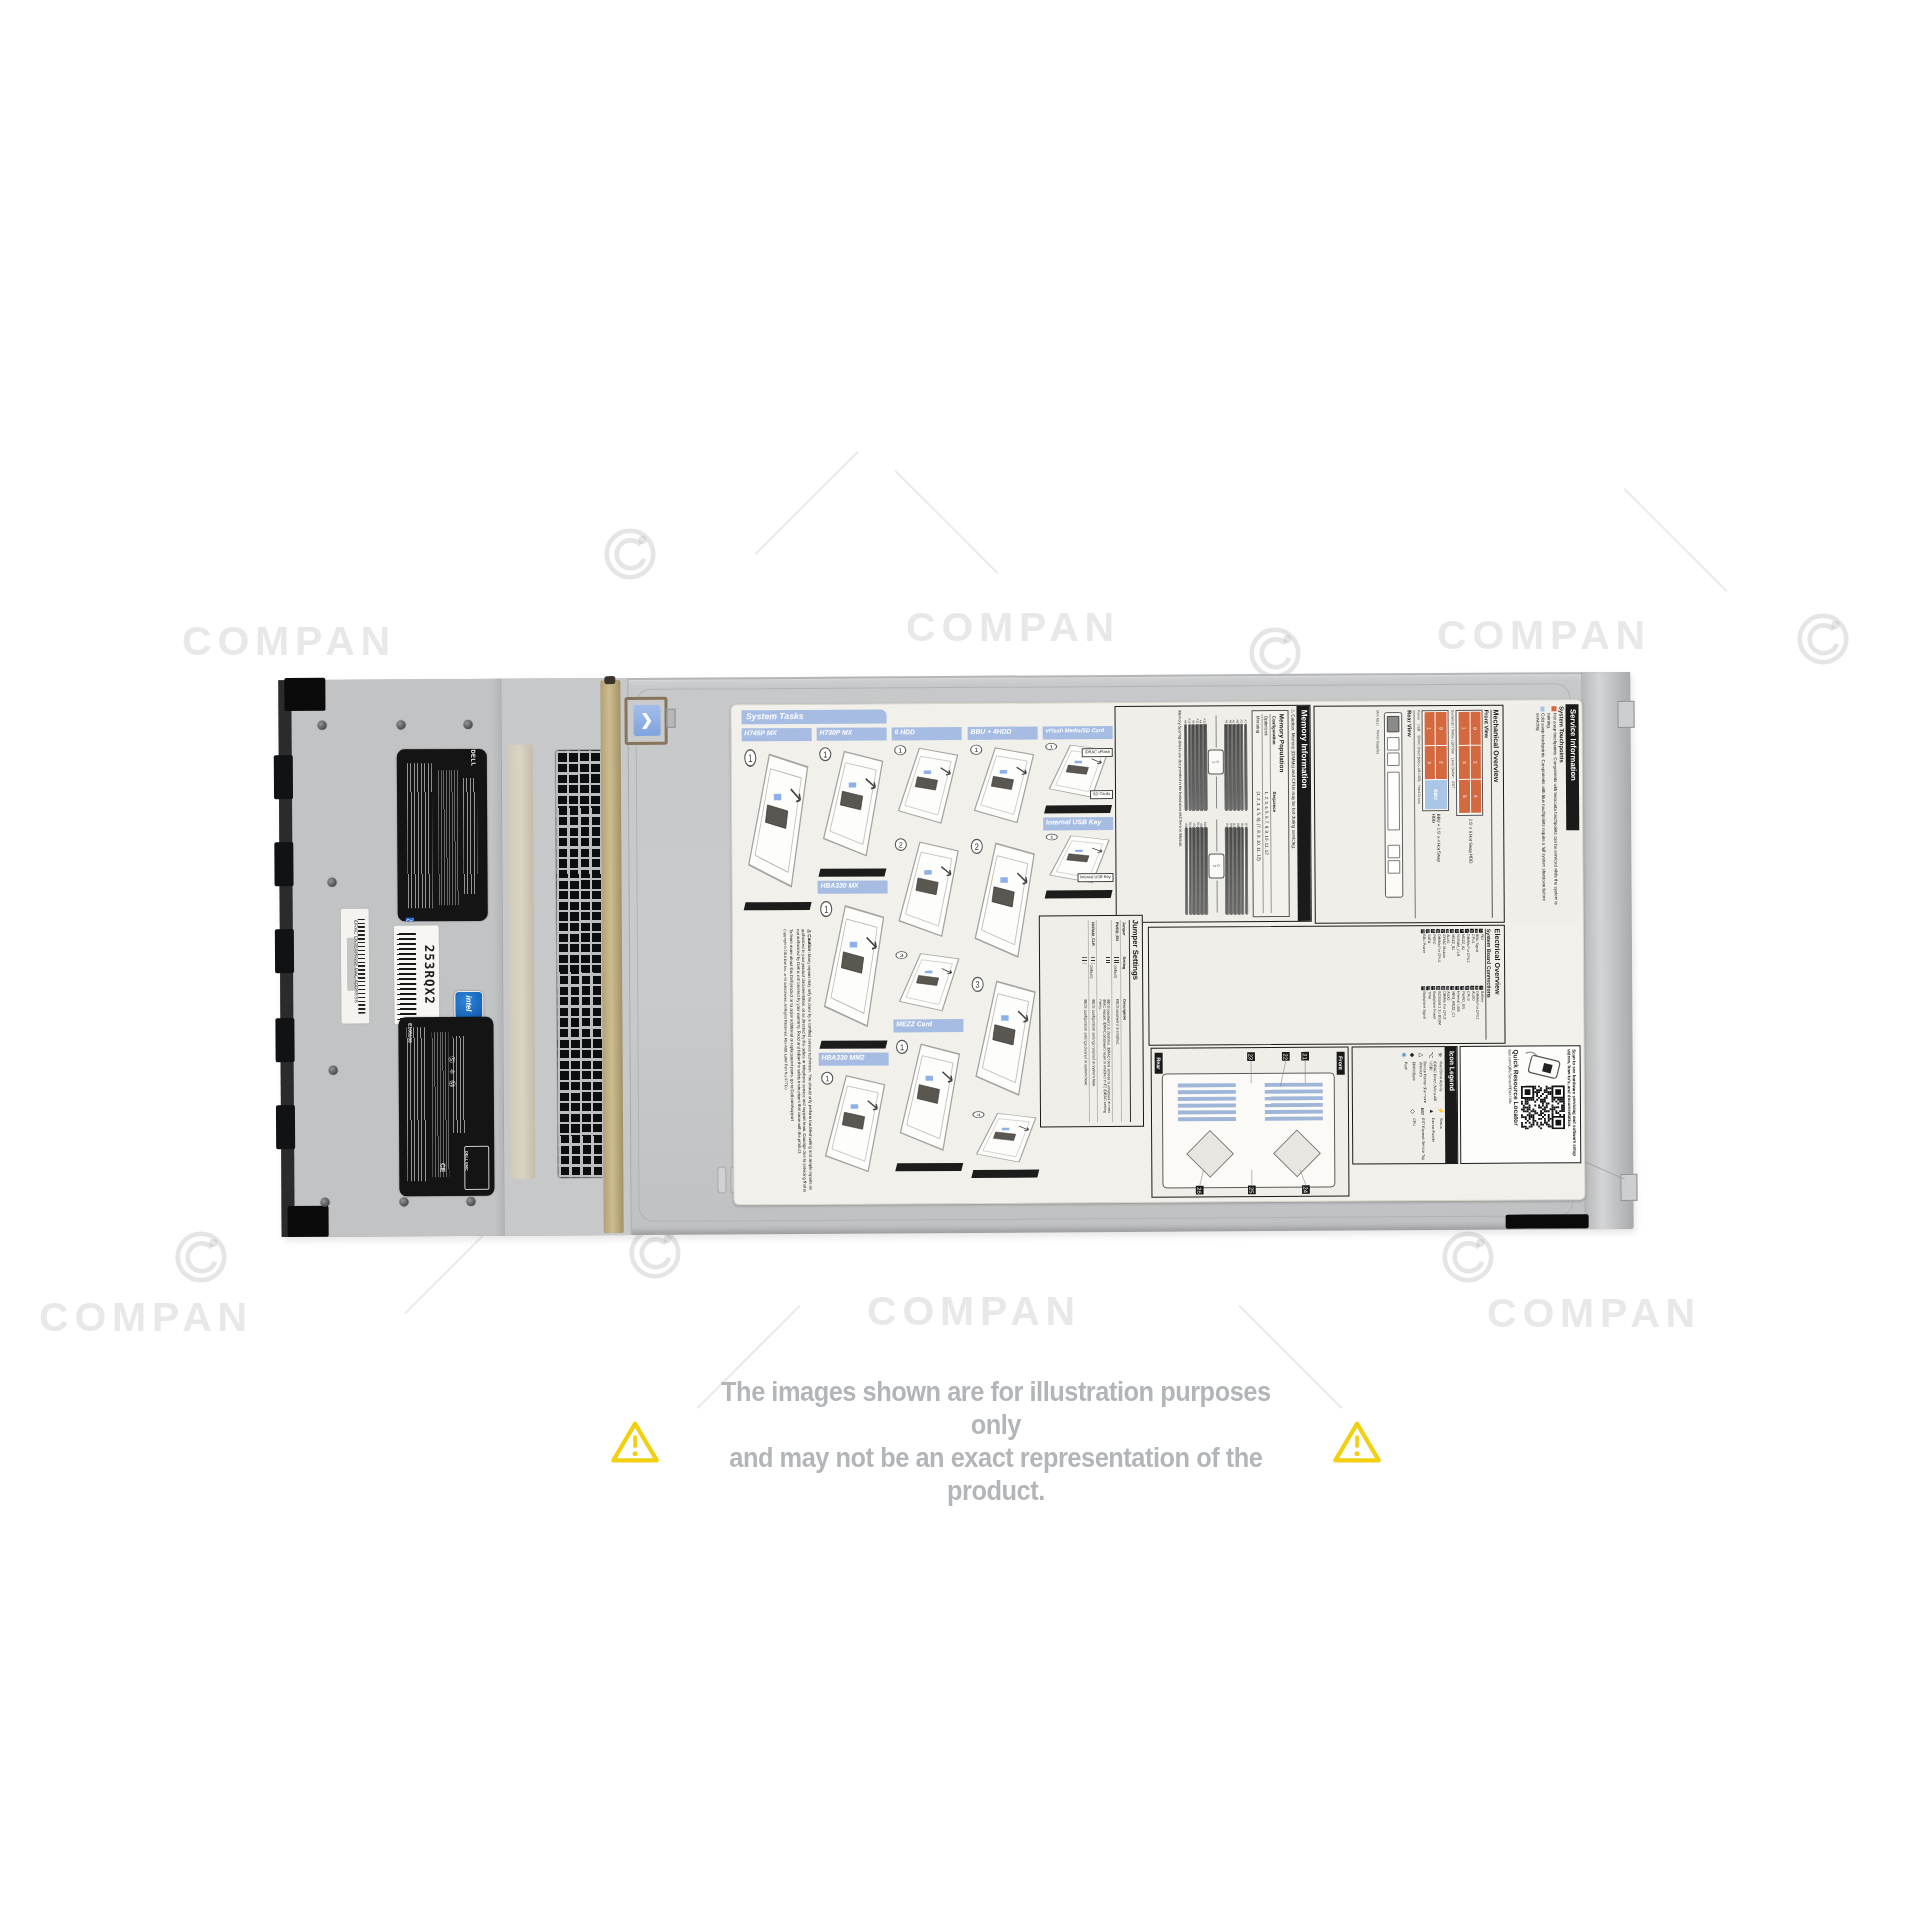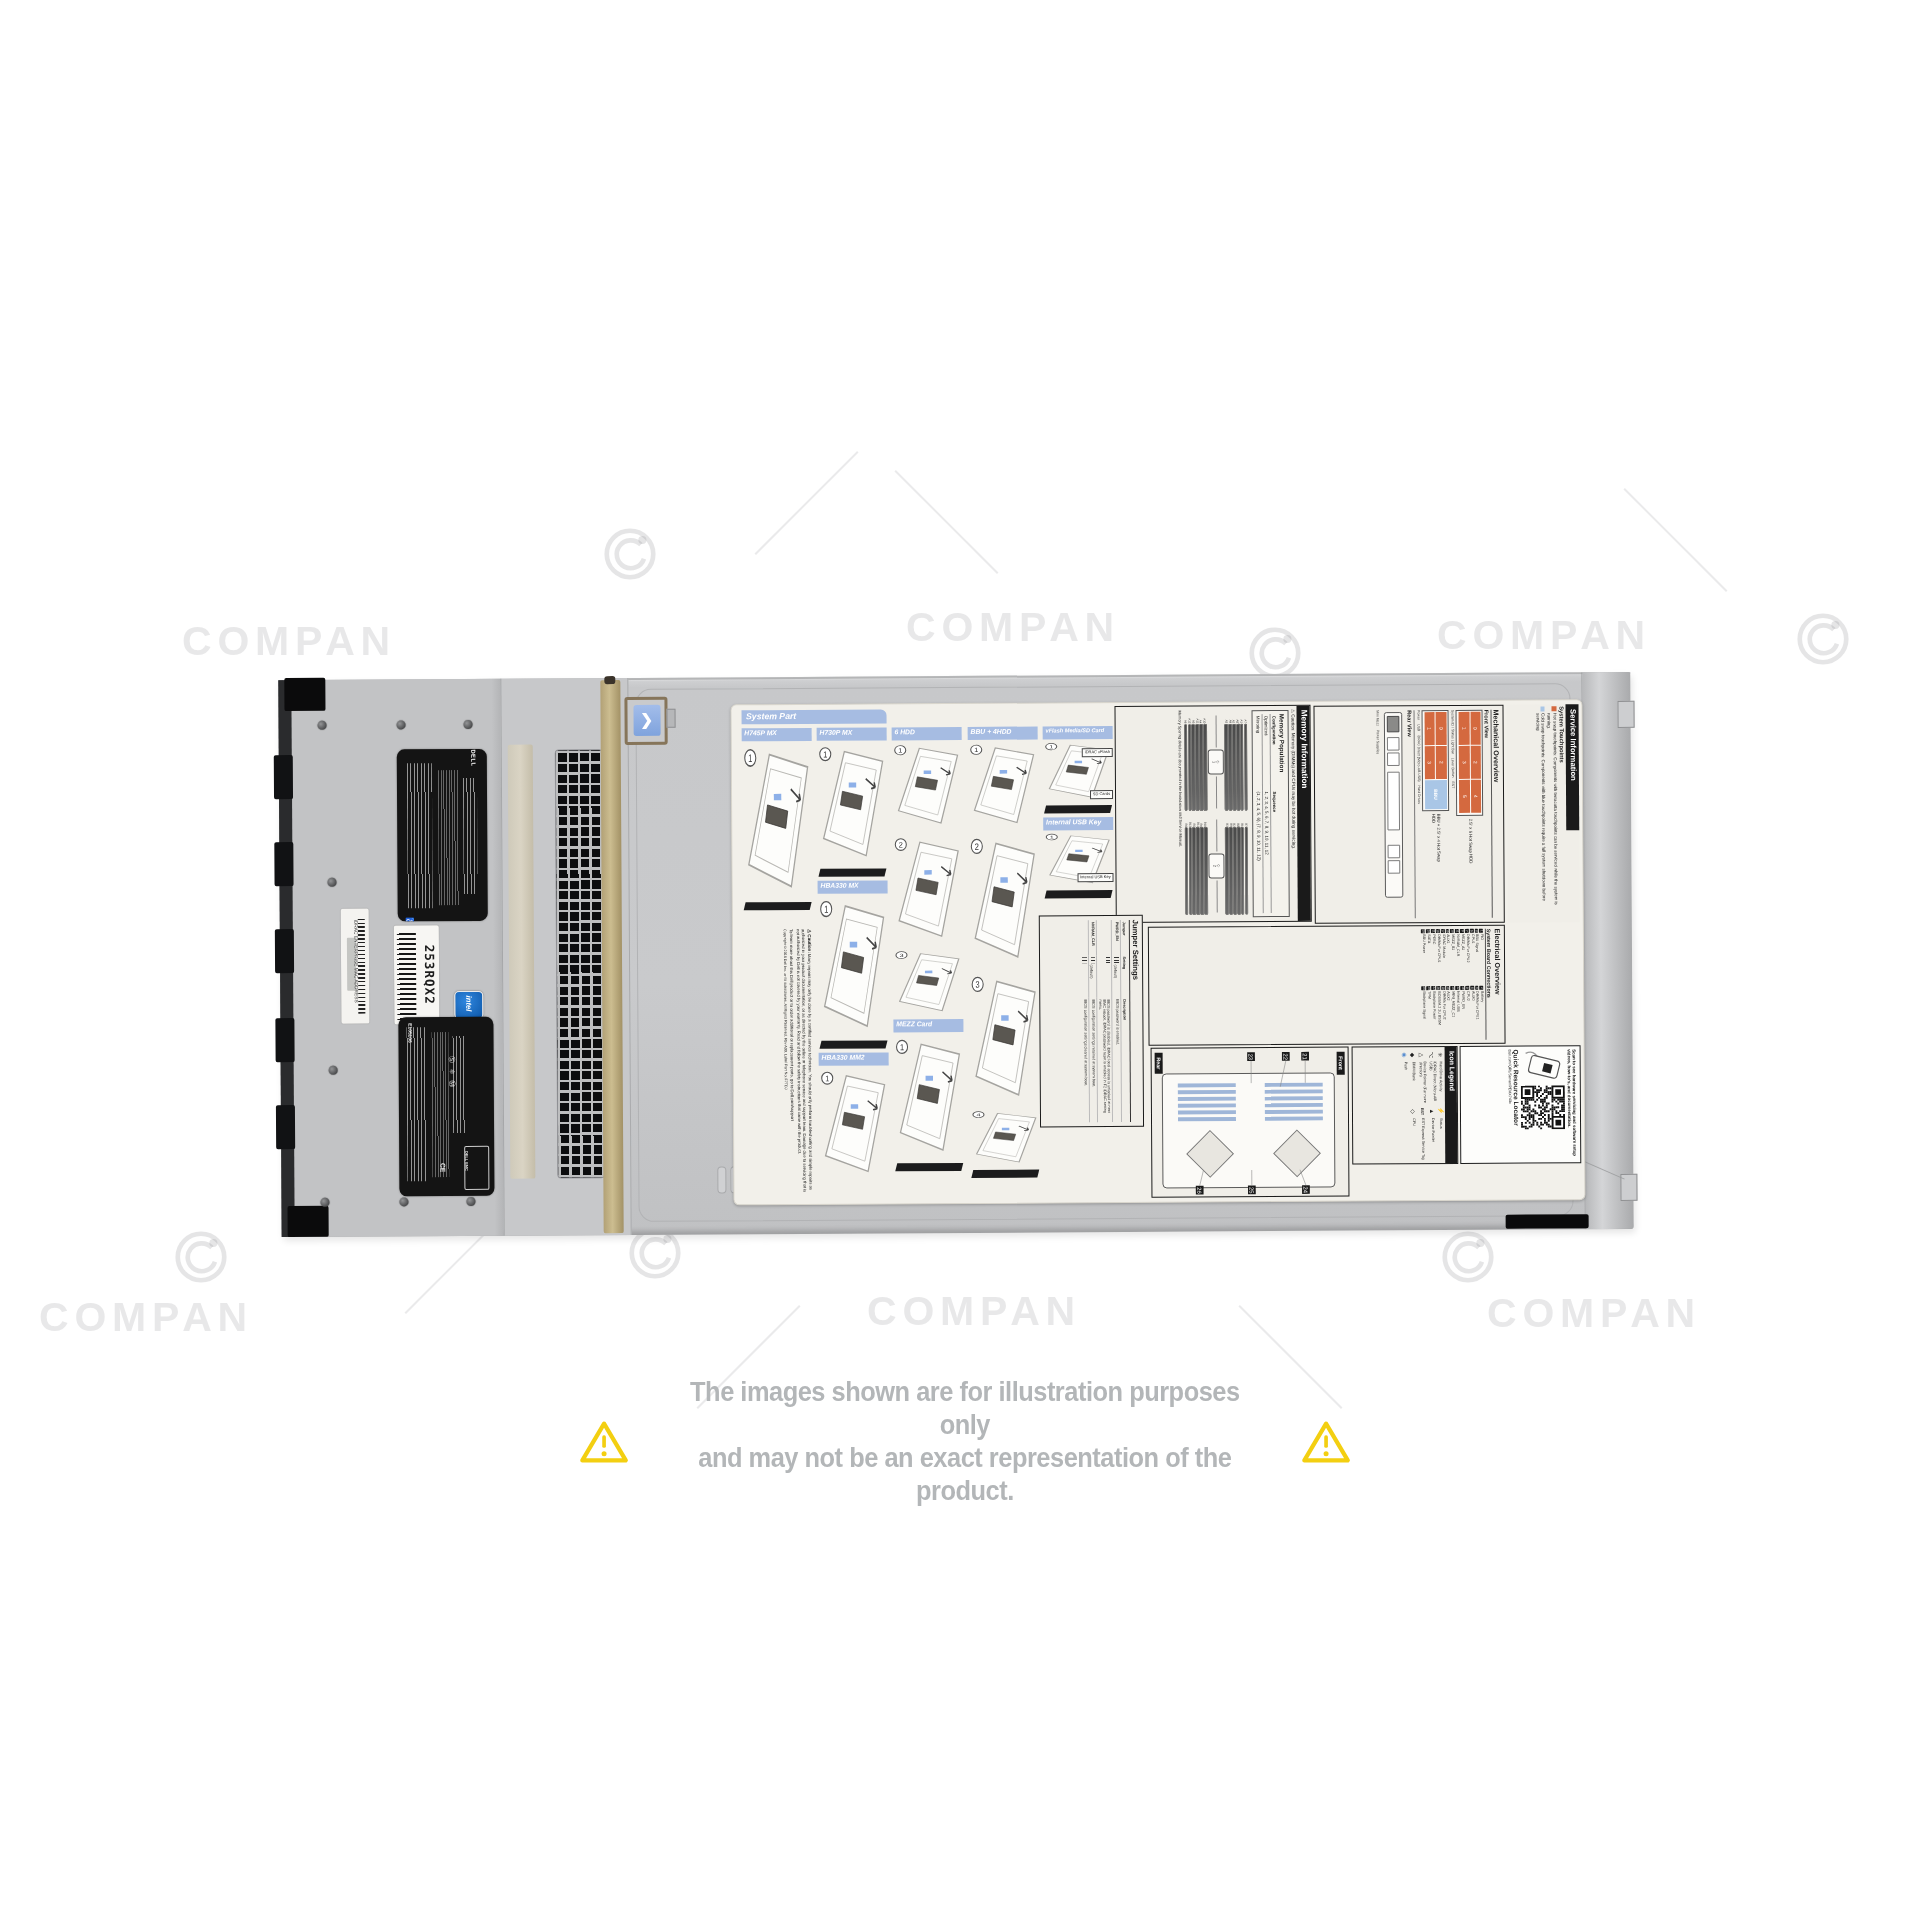--- a/index.html
+++ b/index.html
@@ -125,21 +125,21 @@
   .il-item{display:flex;align-items:center;gap:1.9px;font-size:3.7px;line-height:1.05;}
   .il-ico{flex:0 0 9.7px;text-align:center;font-size:5.8px;}
   .qrlbox{background:#fdfdfb;border:1.9px solid #1b1b1b;box-sizing:border-box;padding:2.9px;display:flex;flex-direction:column;}
   .qrl-scan{font-size:4.4px;font-weight:bold;line-height:1.2;}
   .qrl-mid{display:flex;align-items:center;gap:2.9px;margin:1.9px 0;}
   .qrl-title{font-weight:bold;font-size:6.6px;line-height:1;}
   .qrl-url{font-size:3.7px;}
   .caut-block{font-size:4.2px;line-height:1.25;color:#222;}
   .caut-block b{font-size:4.6px;}
   
-  .disclaimer{position:absolute;left:579px;top:1376px;width:772px;display:flex;align-items:center;justify-content:center;gap:21px;}
+  .disclaimer{position:absolute;left:610px;top:1376px;width:772px;display:flex;align-items:center;justify-content:center;gap:21px;}
   .disc-text{text-align:center;color:#b3b6b8;font-weight:bold;font-size:27px;line-height:1.22;transform:scaleX(.94);letter-spacing:-0.5px;}
 </style>
 </head>
 <body>
 
 <div class="stage">
   <div id="wm-layer">
       <div class="wm wm-text-dark" style="left: 182px; top: 618px;">COMPAN</div>
       <div class="wm wm-text-dark" style="left: 906px; top: 604px;">COMPAN</div>
       <div class="wm wm-text-dark" style="left: 1437px; top: 612px;">COMPAN</div>
@@ -265,21 +265,21 @@
     </div>
 
     <div class="flange">
       <div class="flange-tab" style="top:29px;"></div>
       <div class="flange-tab" style="top:502px;"></div>
     </div>
     <div class="notch"></div>
     <div class="scratch"></div>
 
     <div class="slabel">
-      <div class="st-title hblue">System Part</div>
+      <div class="st-title hblue">System Tasks</div>
 
       <div class="tcol" style="left:9.7px;">
         <div class="dhdr hblue">H745P MX</div>
         <div class="diag" style="height:157px;"><svg width="100%" height="100%" viewBox="0 0 66 100" preserveAspectRatio="none">
  <polygon points="6,78 26,8 62,16 46,92" fill="#fdfdfb" stroke="#a5a4a0" stroke-width="1.2"></polygon>
  <polygon points="12,72 27,17 56,23 43,83" fill="none" stroke="#b9b8b4" stroke-width="0.7"></polygon>
  <polygon points="24,40 43,44 41,55 22,51" fill="#5a5751" stroke="#3a3835" stroke-width="0.6"></polygon>
  <rect x="30" y="33" width="7" height="4" fill="#8db0e8"></rect>
  <path d="M46,30 l9,7 M55,37 l-4,1 M55,37 l-1,-4" stroke="#444" stroke-width="1.3" fill="none"></path>
  <circle cx="8" cy="10" r="5.2" fill="#fff" stroke="#555" stroke-width="1"></circle>

